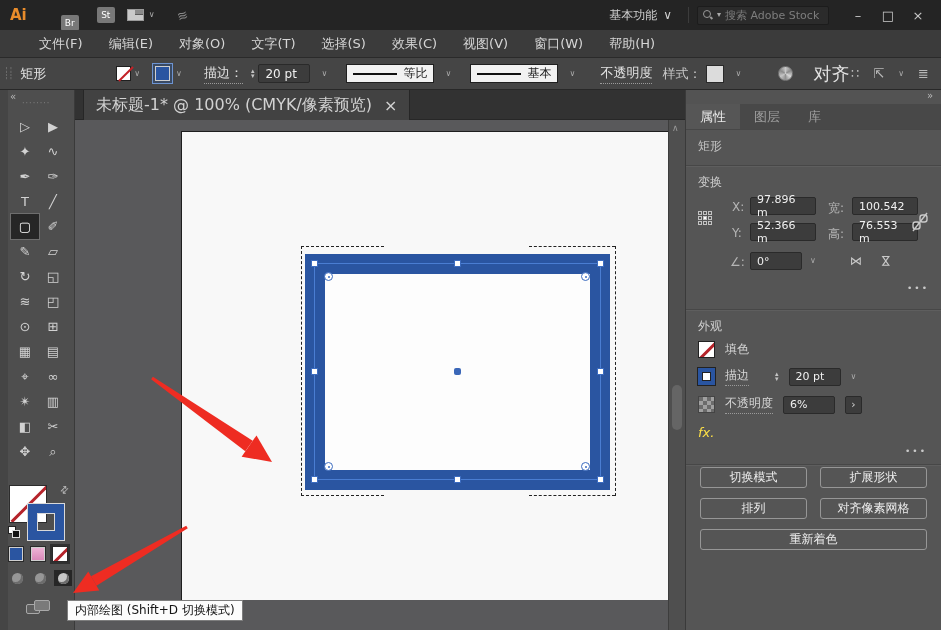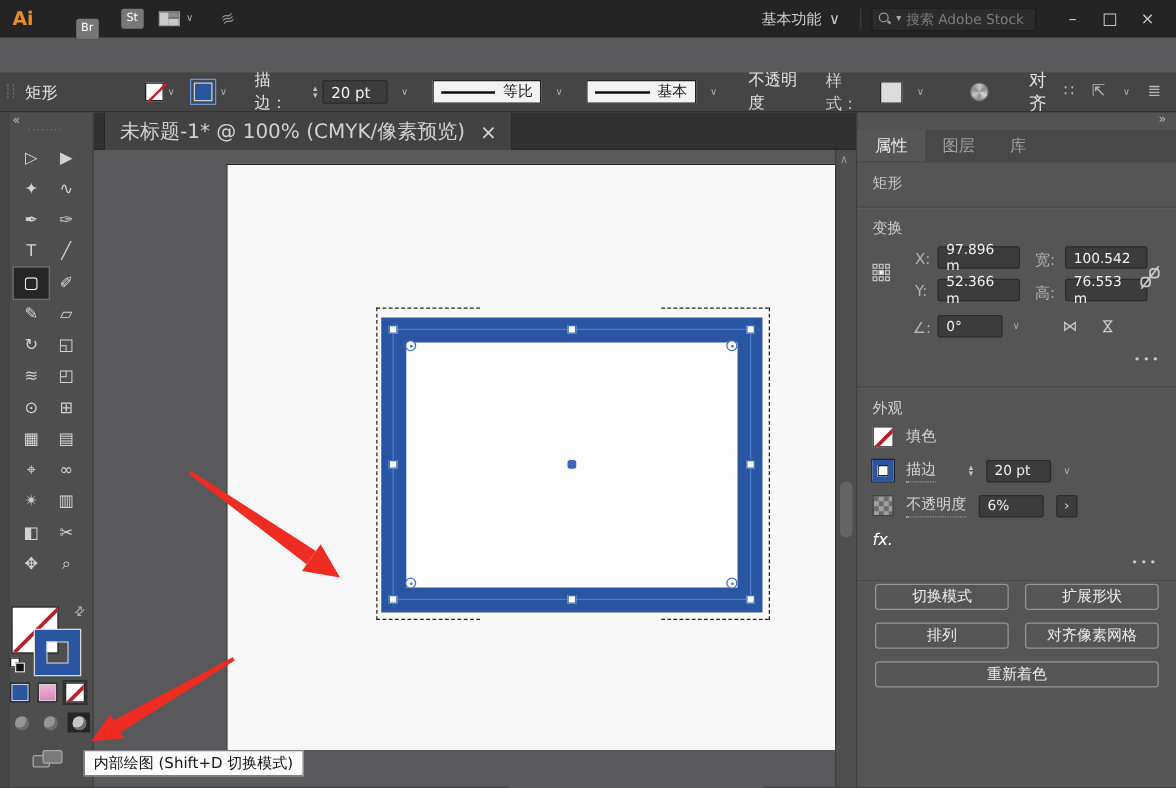--- a/index.html
+++ b/index.html
@@ -52,21 +52,21 @@
   .field { background:#3c3c3c; border:1px solid #2a2a2a; border-radius:2px; color:#f0f0f0; display:flex; align-items:center; padding:0 6px; height:19px; }
   .sw-field { margin-left:4px; width:52px; font-size:12px; }
   .dd-btn { margin-left:6px; width:16px; height:19px; display:flex; align-items:center; justify-content:center; }
   .white-dd { margin-left:14px; width:88px; height:19px; background:#f2f2f2; border:1px solid #202020; display:flex; align-items:center; padding:0 6px; gap:6px; }
   .white-dd .line { flex:1; height:2px; background:#111; }
   .white-dd span { color:#222; font-size:12px; }
   .opacity-lb { margin-left:20px; font-size:13px; }
   .style-lb { margin-left:10px; font-size:13px; color:#c9c9c9; }
   .style-sw { margin-left:5px; width:18px; height:18px; background:#dcdcdc; border:1px solid #2a2a2a; }
   .wheel { margin-left:32px; width:15px; height:15px; border-radius:50%; border:1px solid #777; background:conic-gradient(#c9c9c9,#8a8a8a,#d8d8d8,#909090,#c4c4c4,#8a8a8a,#c9c9c9); }
-  .align-lb { margin-left:32px; font-size:14px; }
+  .align-lb { margin-left:20px; font-size:18px; }
   .ob-right { margin-left:auto; display:flex; align-items:center; gap:14px; margin-right:12px; color:#b9b9b9; }
   .ob-right .ico { font-size:13px; }
 
   
   .toolpanel { position:absolute; left:0; top:90px; width:75px; bottom:0; background:#4e4e4e; border-right:1px solid #3a3a3a; border-left:8px solid #454545; }
   .tp-head { position:relative; height:20px; }
   .tp-collapse { position:absolute; left:2px; top:1px; color:#b9b9b9; font-size:10px; }
   .tp-grip { position:absolute; left:14px; top:9px; color:#7c7c7c; font-size:8px; letter-spacing:1px; }
   .tools { position:absolute; left:3px; top:24px; display:grid; grid-template-columns:28px 28px; grid-auto-rows:25px; }
   .tool { display:flex; align-items:center; justify-content:center; color:#d2d2d2; font-size:13px; }
@@ -141,21 +141,21 @@
   .more { text-align:right; color:#c9c9c9; letter-spacing:2px; font-size:9px; padding:0 14px 8px; }
   .ap-row { display:flex; align-items:center; margin:0 12px 9px; gap:10px; }
   .ap-sw { width:17px; height:17px; flex:none; }
   .ap-fill { background:#fff; border:1px solid #222; position:relative; overflow:hidden; }
   .ap-fill::after { content:""; position:absolute; left:-3px; top:6px; width:26px; height:2.5px; background:#b5232a; transform:rotate(-45deg); }
   .ap-stroke { background:#fff; border:4px solid #2a55a1; box-shadow:0 0 0 1px #222, inset 0 0 0 1px #222; }
   .ap-checker { background:repeating-conic-gradient(#a0a0a0 0 25%, #6b6b6b 0 50%) 0 0/8px 8px; border:1px solid #444; }
   .ap-lb { font-size:12px; color:#d6d6d6; }
   .ap-field { width:52px; height:18px; font-size:11px; }
   .gt-btn { width:17px; height:18px; background:#3c3c3c; border:1px solid #2a2a2a; border-radius:2px; color:#d6d6d6; display:flex; align-items:center; justify-content:center; font-size:11px; }
-  .fx { color:#ffffff; font-style:italic; font-size:13px; padding:2px 12px 6px; }
+  .fx { color:#fde047; font-style:italic; font-size:13px; padding:2px 12px 6px; }
   .qa-grid { display:grid; grid-template-columns:1fr 1fr; gap:10px 13px; margin:2px 14px 0; }
   .qa-btn { height:21px; border:1px solid #969696; border-radius:3px; background:transparent; color:#ededed; font-size:12px; display:flex; align-items:center; justify-content:center; }
   .qa-full { grid-column:1/3;text-align:center; }
 
   
   .tooltip { position:absolute; left:67px; top:600px; height:21px; background:#fcfcfc; border:1px solid #7e7e7e; color:#141414; font-size:12px; display:flex; align-items:center; padding:0 7px; white-space:nowrap; z-index:40; }
   .arrows { position:absolute; left:0; top:0; width:941px; height:630px; pointer-events:none; z-index:50; }
 </style>
 </head>
 <body>
@@ -185,20 +185,31 @@
         <span class="search-text">搜索 Adobe Stock</span>
       </div>
       <div class="winbtns">
         <span class="winbtn">–</span>
         <span class="winbtn">□</span>
         <span class="winbtn">×</span>
       </div>
     </div>
   </div>
 
+  <div class="menubar">
+    <span class="menu-item">文件(F)</span>
+    <span class="menu-item">编辑(E)</span>
+    <span class="menu-item">对象(O)</span>
+    <span class="menu-item">文字(T)</span>
+    <span class="menu-item">选择(S)</span>
+    <span class="menu-item">效果(C)</span>
+    <span class="menu-item">视图(V)</span>
+    <span class="menu-item">窗口(W)</span>
+    <span class="menu-item">帮助(H)</span>
+  </div>
 
   <div class="optionsbar">
     <span class="grip">┊┊</span>
     <span class="opt-label tool-name">矩形</span>
     <span class="mini-swatch none-diag fill-ob"></span>
     <span class="chev sw-chev">∨</span>
     <span class="stroke-ob">
         <i></i>
       </span>
     <span class="chev sw-chev">∨</span>

